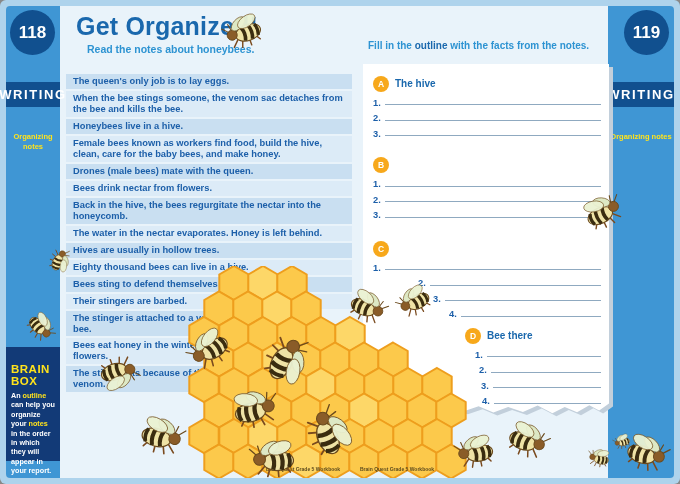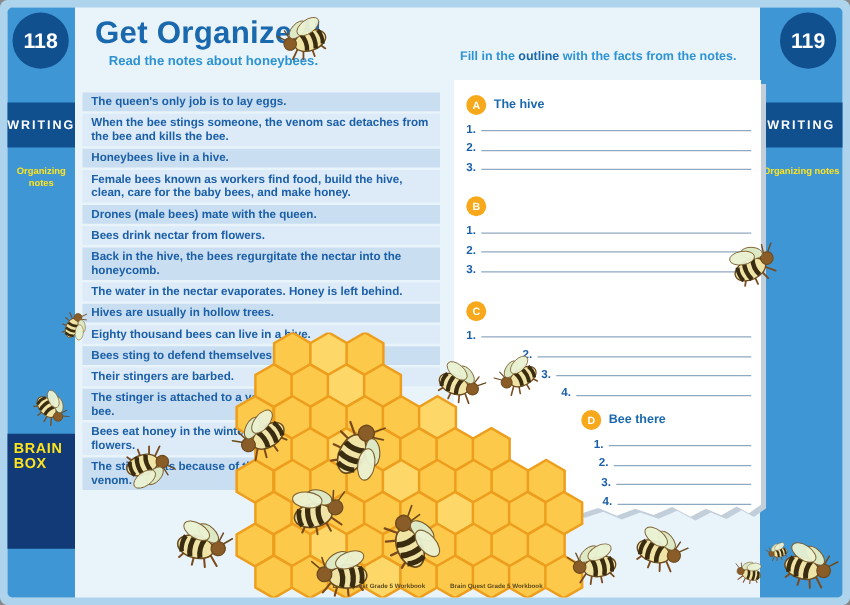--- a/index.html
+++ b/index.html
@@ -8,31 +8,31 @@
   .page-bg{position:absolute;left:6px;top:6px;width:668px;height:472px;background:#e9f3fa;border-radius:5px;}
 
   
   .sidebar{position:absolute;top:6px;bottom:6px;background:#3f96d4;z-index:2;}
   .sidebar.left{left:6px;width:54px;border-radius:4px 0 0 4px;}
   .sidebar.right{right:6px;width:66px;border-radius:0 4px 4px 0;}
   .page-circle{position:absolute;width:45px;height:45px;border-radius:50%;background:#11508f;
                display:flex;align-items:center;justify-content:center;color:#fff;font-weight:bold;font-size:17px;z-index:3;}
   .circle-118{left:10px;top:10px;}
   .circle-119{right:11px;top:10px;text-align:center;}
-  .writing-band{position:absolute;top:82px;height:36px;background:#11508f;color:#fff;
-                font-size:10px;font-weight:bold;letter-spacing:1.6px;display:flex;align-items:center;justify-content:center;z-index:3;}
+  .writing-band{position:absolute;top:82px;height:25px;background:#11508f;color:#fff;
+                font-size:13px;font-weight:bold;letter-spacing:1.6px;display:flex;align-items:center;justify-content:center;z-index:3;}
   .writing-band.left{left:6px;width:54px;}
   .writing-band.right{right:6px;width:66px;}
   .topic-label{position:absolute;top:132px;color:#ffe31c;font-size:7.5px;font-weight:bold;text-align:center;line-height:1.3;z-index:3;}
   .topic-label.left{left:6px;width:54px;}
   .topic-label.right{right:6px;width:66px;}
 
   
-  .brain-box{position:absolute;left:6px;top:347px;width:54px;height:92px;background:#123a77;z-index:3;
-             padding:6px 5px;box-sizing:border-box;}
+  .brain-box{position:absolute;left:6px;top:347px;width:54px;height:114px;background:#123a77;z-index:3;
+             padding:16px 5px;box-sizing:border-box;}
   .brain-box .bb-title{color:#ffe31c;font-weight:bold;font-size:11.5px;line-height:1.05;letter-spacing:.5px;}
   .brain-box .bb-body{margin-top:4px;color:#fff;font-size:7.2px;font-weight:bold;line-height:1.3;}
   .brain-box .hl{color:#ffe31c;}
 
   
   .lp-title{position:absolute;left:76px;top:12px;font-size:25px;font-weight:bold;color:#1a68ad;z-index:5;letter-spacing:.2px;}
   .lp-instruction{position:absolute;left:60px;top:43px;font-size:10.5px;font-weight:bold;color:#2d93d2;z-index:5;padding-left:27px;}
   .notes{position:absolute;left:66px;top:74px;width:286px;z-index:5;}
   .note{background:#c9dff1;color:#1c5fa9;font-size:9.3px;font-weight:bold;line-height:1.18;
         padding:2px 7px;margin-bottom:2px;}
@@ -100,20 +100,21 @@
   </div>
   <div class="writing-band left">
     <span>WRITING</span>
   </div>
   <div class="topic-label left">Organizing notes</div>
   <div class="brain-box">
     <div class="bb-title">
       <div>BRAIN</div>
       <div>BOX</div>
     </div>
+    <div class="bb-body"><span>An </span><span class="hl">outline</span><span> can help you organize your </span><span class="hl">notes</span><span> in the order in which they will appear in your report.</span></div>
   </div>
 
   <div class="sidebar right"></div>
   <div class="page-circle circle-119">
     <span>119</span>
   </div>
   <div class="writing-band right">
     <span>WRITING</span>
   </div>
   <div class="topic-label right">Organizing notes</div>

